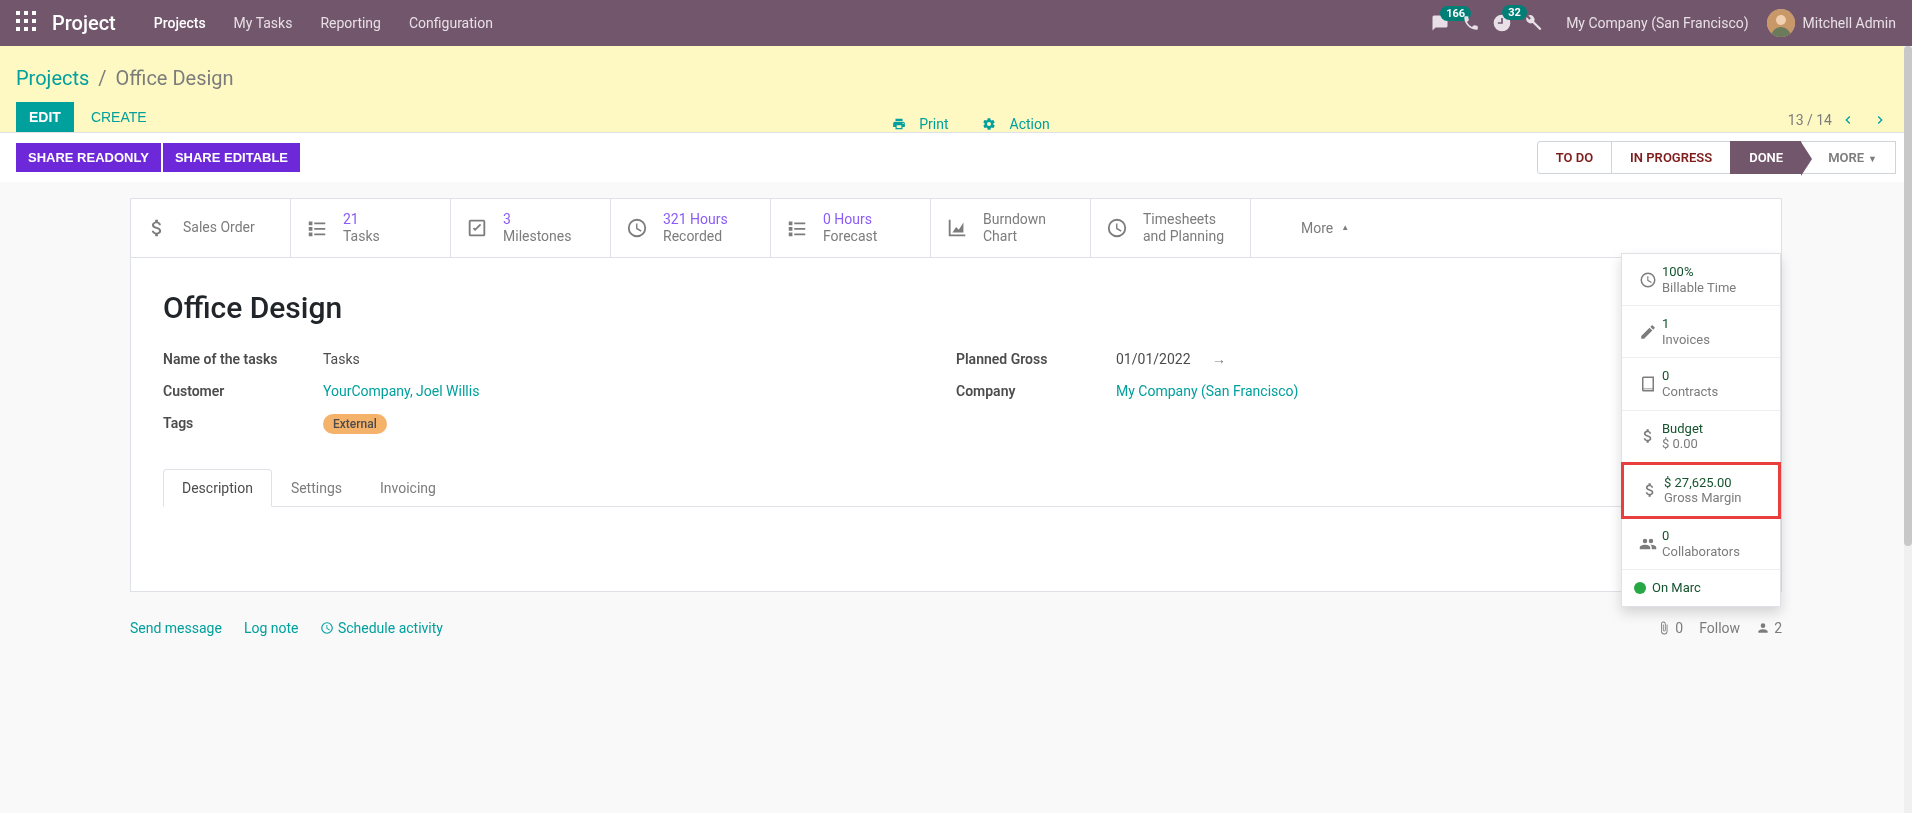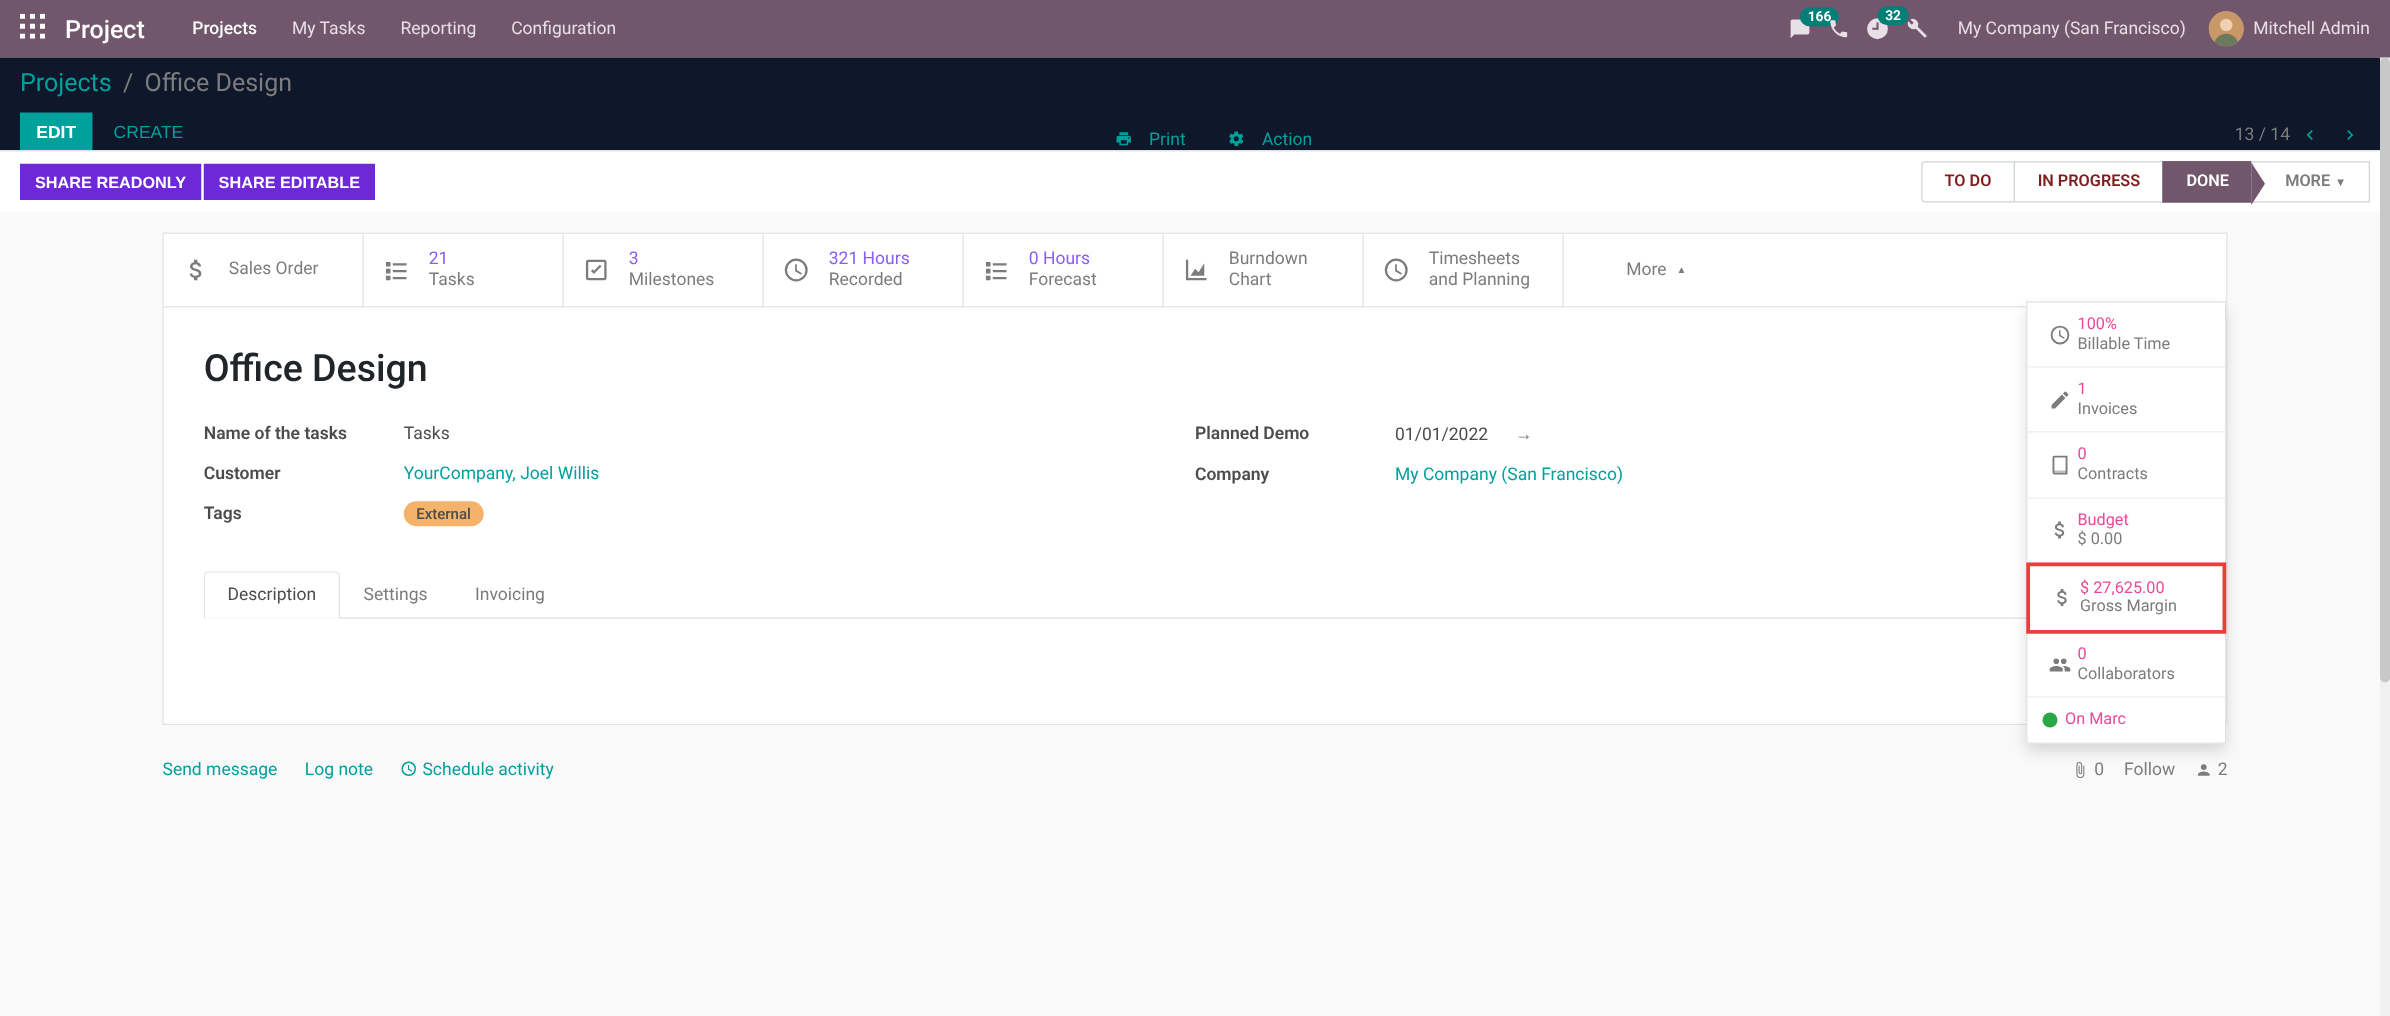--- a/index.html
+++ b/index.html
@@ -9,21 +9,21 @@
 .topbar .brand{font-size:20px;font-weight:500;margin-right:24px}
 .topbar .nav-link{margin:0 14px;font-size:14px;color:#e8e0e6;cursor:pointer}
 .topbar .nav-link.active{color:#fff;font-weight:500}
 .spacer{flex:1}
 .topbar .icon-btn{position:relative;margin:0 6px;cursor:pointer;display:flex;align-items:flex-end}
 .badge{background:#007f77;color:#fff;font-size:11px;font-weight:700;padding:1px 6px;border-radius:10px;position:absolute;top:-8px;left:10px}
 .company-name{margin-left:18px;margin-right:18px;font-size:14px;color:#e8e0e6;cursor:pointer}
 .avatar{width:28px;height:28px;border-radius:50%;background:#d0b090;display:inline-block;margin-right:8px;overflow:hidden;position:relative}
 .avatar svg{position:absolute;top:0;left:0}
 .user-name{font-size:14px;color:#e8e0e6;cursor:pointer}
-.subbar{background:#0f172a;border-bottom:1px solid #dee2e6;padding:8px 16px 0 16px}
+.subbar{background:#fef9c3;border-bottom:1px solid #dee2e6;padding:20px 16px 0 16px}
 .breadcrumb{font-size:20px;color:#7c7c7c;margin-bottom:12px}
 .breadcrumb .crumb-link{color:#00a09d;cursor:pointer}
 .breadcrumb .sep{margin:0 4px;color:#7c7c7c}
 .actions-row{display:flex;align-items:flex-end;padding-bottom:0}
 .btn{display:inline-block;padding:6px 12px;font-size:14px;font-weight:600;cursor:pointer;border:1px solid transparent;margin-right:4px}
 .btn-primary{background:#00a09d;color:#fff}
 .btn-link{background:transparent;color:#00a09d;font-weight:500}
 .center-actions{flex:1;text-align:center}
 .center-actions span{margin:0 10px;color:#00a09d;cursor:pointer;font-size:14px}
 .pager{color:#7c7c7c;font-size:14px;display:flex;align-items:center}
@@ -45,21 +45,21 @@
 .stat-btn .stat-text .val{color:#8b5cf6;font-size:14px;line-height:1.2}
 .stat-btn .stat-text .lbl{color:#7c7c7c;font-size:14px;line-height:1.2}
 .stat-btn.no-val .stat-text .lbl{color:#7c7c7c}
 .stat-btn.more-btn{flex:1;border-right:none;justify-content:flex-start;padding-left:50px;position:relative}
 .stat-btn.more-btn .lbl{color:#7c7c7c;font-size:14px}
 .more-caret{font-size:8px;margin-left:8px;color:#7c7c7c}
 .dropdown{position:absolute;top:54px;right:0;width:160px;background:#fff;border:1px solid #dee2e6;box-shadow:0 6px 12px rgba(0,0,0,.15);z-index:10}
 .dropdown .dd-item{display:flex;align-items:center;padding:10px 12px;border-bottom:1px solid #eee;cursor:pointer}
 .dropdown .dd-item:last-child{border-bottom:none}
 .dropdown .dd-item .dd-icon{width:28px;color:#7c7c7c;display:flex;align-items:center;justify-content:center}
-.dropdown .dd-item .dd-text .val{color:#ec4899;font-size:13px;line-height:1.2}
+.dropdown .dd-item .dd-text .val{color:#14532d;font-size:13px;line-height:1.2}
 .dropdown .dd-item .dd-text .lbl{color:#7c7c7c;font-size:13px;line-height:1.2}
 .dropdown .dd-item.highlight{border:3px solid #e83e3e;margin:-1px}
 .status-circle{width:12px;height:12px;border-radius:50%;background:#28a745;display:inline-block;margin-right:6px}
 .body-pad{padding:24px 32px}
 .h1{font-size:30px;font-weight:500;color:#212529;margin:8px 0 26px 0}
 .cols{display:flex;}
 .col{flex:1}
 .field-row{display:flex;margin-bottom:16px;align-items:center}
 .field-row .flabel{width:160px;font-weight:600;color:#4c4c4c;font-size:14px}
 .field-row .fval{flex:1;font-size:14px;color:#4c4c4c}
@@ -360,21 +360,21 @@
           <div class="flabel">Customer</div>
           <div class="fval"><span class="link">YourCompany, Joel Willis</span></div>
         </div>
         <div class="field-row">
           <div class="flabel">Tags</div>
           <div class="fval"><span class="tag-chip">External</span></div>
         </div>
       </div>
       <div class="col">
         <div class="field-row">
-          <div class="flabel">Planned Demo</div>
+          <div class="flabel">Planned Gross</div>
           <div class="fval">
             <span>01/01/2022</span>
             <span class="arrow-right">→</span>
           </div>
         </div>
         <div class="field-row">
           <div class="flabel">Company</div>
           <div class="fval"><span class="link">My Company (San Francisco)</span></div>
         </div>
       </div>

